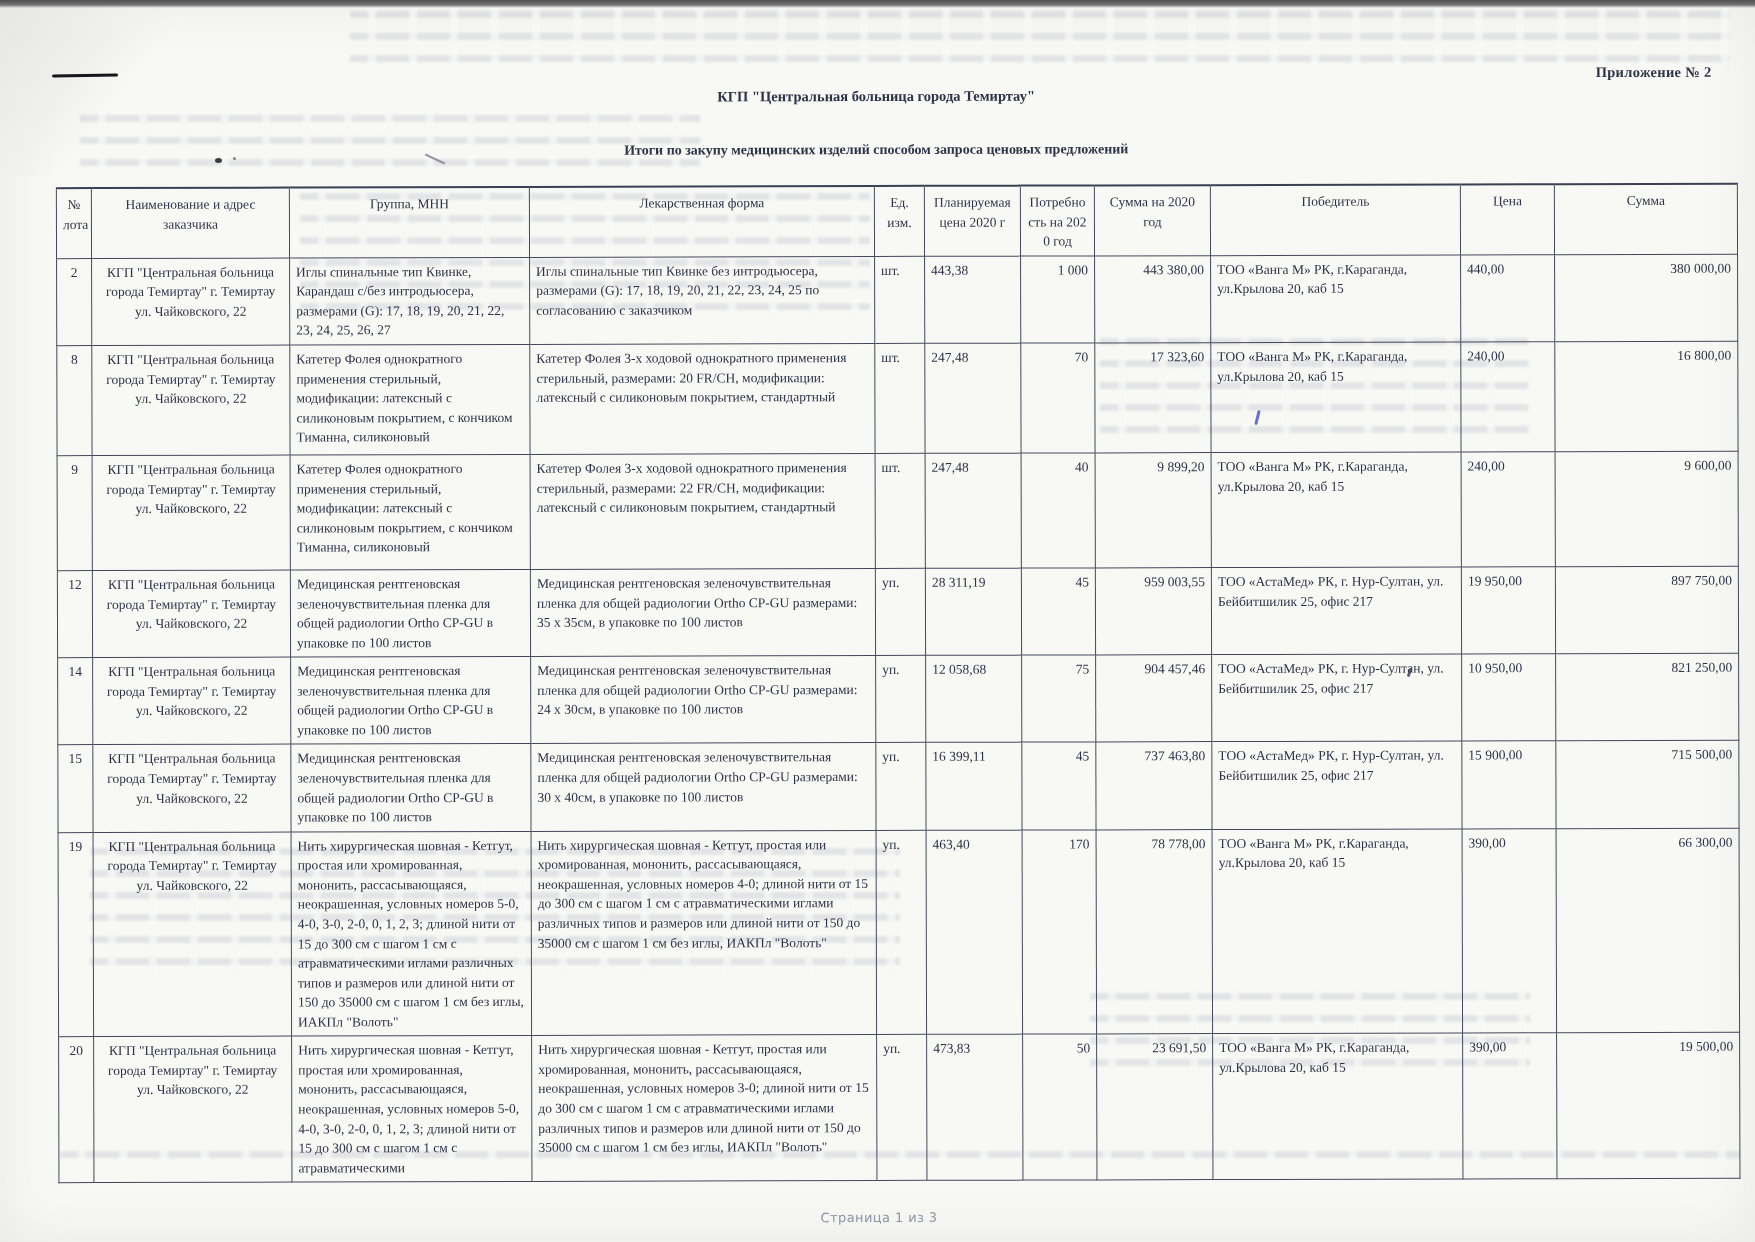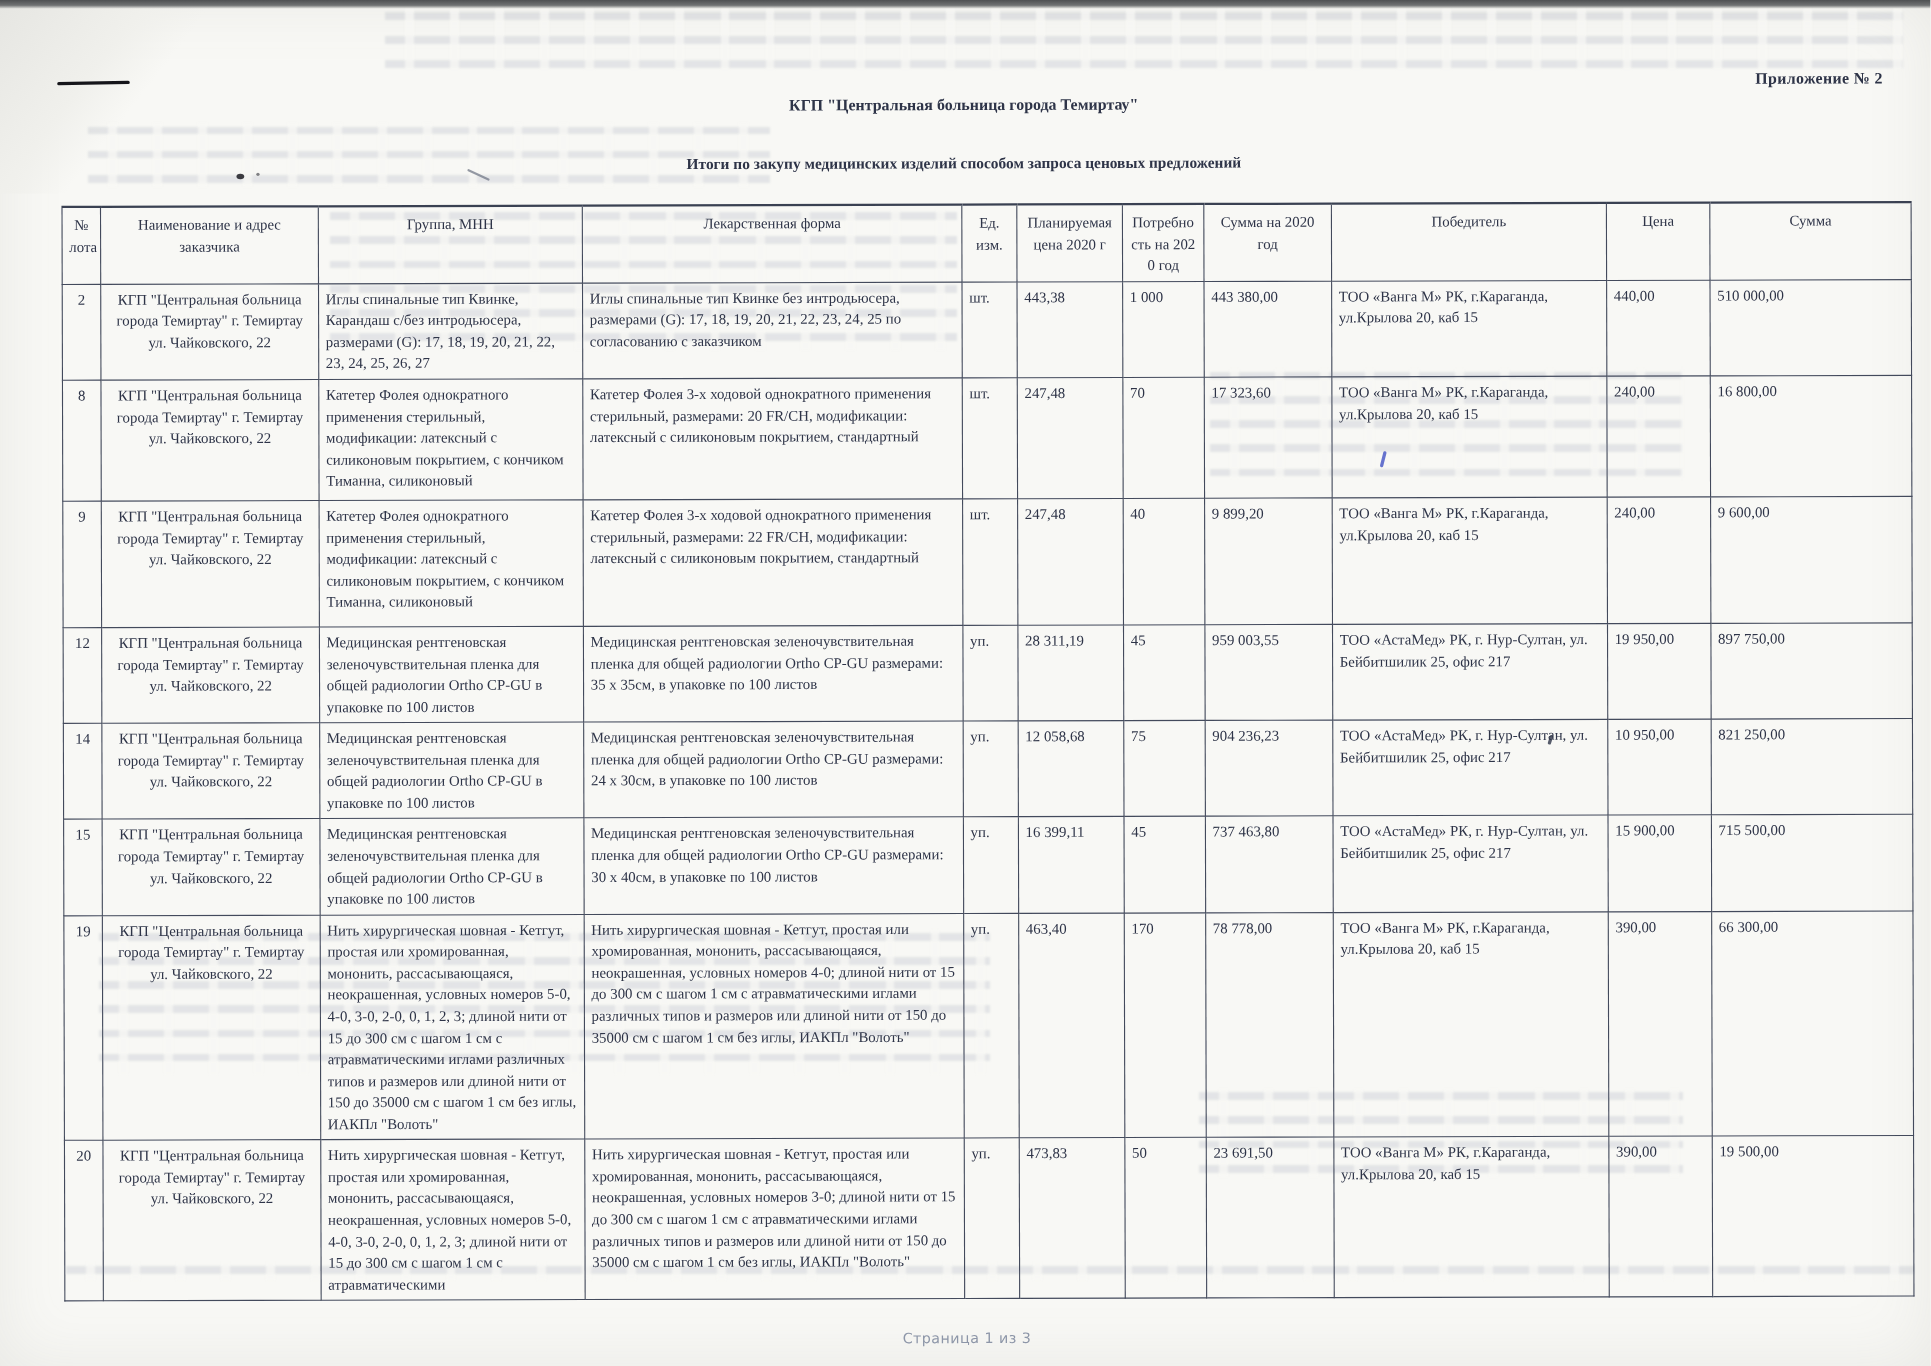--- a/index.html
+++ b/index.html
@@ -49,21 +49,21 @@
   table.t{position:absolute;left:57px;top:185px;width:1681px;border-collapse:collapse;table-layout:fixed;
     font-size:13.5px;line-height:1.45;color:#2e3448;}
   .t th,.t td{border:1px solid #434a5c;vertical-align:top;padding:4px 6px;overflow:hidden;}
   .t thead th{font-weight:normal;text-align:center;border-top:2px solid #3a4152;height:58px;box-sizing:border-box;padding-top:6px;}
   .t td{box-sizing:border-box;}
   .h-wrap{word-break:break-all;}
   .c-lot{text-align:center;}
   .c-cust{text-align:center;}
   .c-group,.c-form,.c-winner{text-align:left;}
   .c-center{text-align:left;}
-  .c-right{padding-right:9px;}
+  .c-right{text-align:right;padding-right:9px;}
 
   
   .footer{position:absolute;left:0;width:100%;top:1210px;text-align:center;
     font-family:"DejaVu Sans",sans-serif;font-size:13px;color:#8d96a8;letter-spacing:.4px;}
 </style>
 </head>
 <body>
 
 <div class="page">
   <div class="scan-top"></div>
@@ -123,21 +123,21 @@
             <td class="c-lot">2</td>
             <td class="c-cust">КГП "Центральная больница города Темиртау"  г. Темиртау ул. Чайковского, 22</td>
             <td class="c-group">Иглы спинальные  тип Квинке, Карандаш с/без интродьюсера, размерами (G): 17, 18, 19, 20, 21, 22, 23, 24, 25, 26, 27</td>
             <td class="c-form">Иглы спинальные  тип Квинке без интродьюсера, размерами (G): 17, 18, 19, 20, 21, 22, 23, 24, 25 по согласованию с заказчиком</td>
             <td class="c-center">шт.</td>
             <td class="c-center">443,38</td>
             <td class="c-right">1 000</td>
             <td class="c-right">443 380,00</td>
             <td class="c-winner">ТОО «Ванга М» РК, г.Караганда, ул.Крылова 20, каб 15</td>
             <td class="c-center">440,00</td>
-            <td class="c-right">510 000,00</td>
+            <td class="c-right">380 000,00</td>
           </tr>
           <tr style="height: 110px;">
             <td class="c-lot">8</td>
             <td class="c-cust">КГП "Центральная больница города Темиртау"  г. Темиртау ул. Чайковского, 22</td>
             <td class="c-group">Катетер Фолея однократного применения стерильный, модификации: латексный с силиконовым покрытием, с кончиком Тиманна, силиконовый</td>
             <td class="c-form">Катетер Фолея  3-х ходовой однократного применения стерильный, размерами: 20 FR/CH, модификации: латексный с силиконовым покрытием, стандартный</td>
             <td class="c-center">шт.</td>
             <td class="c-center">247,48</td>
             <td class="c-right">70</td>
             <td class="c-right">17 323,60</td>
@@ -172,21 +172,21 @@
             <td class="c-right">897 750,00</td>
           </tr>
           <tr style="height: 82px;">
             <td class="c-lot">14</td>
             <td class="c-cust">КГП "Центральная больница города Темиртау"  г. Темиртау ул. Чайковского, 22</td>
             <td class="c-group">Медицинская рентгеновская зеленочувствительная пленка для общей радиологии Ortho CP-GU  в упаковке по 100 листов</td>
             <td class="c-form">Медицинская рентгеновская зеленочувствительная пленка для общей радиологии Ortho CP-GU размерами: 24 х 30см, в упаковке по 100 листов</td>
             <td class="c-center">уп.</td>
             <td class="c-center">12 058,68</td>
             <td class="c-right">75</td>
-            <td class="c-right">904 236,23</td>
+            <td class="c-right">904 457,46</td>
             <td class="c-winner">ТОО «АстаМед» РК,  г. Нур-Султан, ул. Бейбитшилик 25, офис 217</td>
             <td class="c-center">10 950,00</td>
             <td class="c-right">821 250,00</td>
           </tr>
           <tr style="height: 73px;">
             <td class="c-lot">15</td>
             <td class="c-cust">КГП "Центральная больница города Темиртау"  г. Темиртау ул. Чайковского, 22</td>
             <td class="c-group">Медицинская рентгеновская зеленочувствительная пленка для общей радиологии Ortho CP-GU  в упаковке по 100 листов</td>
             <td class="c-form">Медицинская рентгеновская зеленочувствительная пленка для общей радиологии Ortho CP-GU размерами: 30 х 40см, в упаковке по 100 листов</td>
             <td class="c-center">уп.</td>

